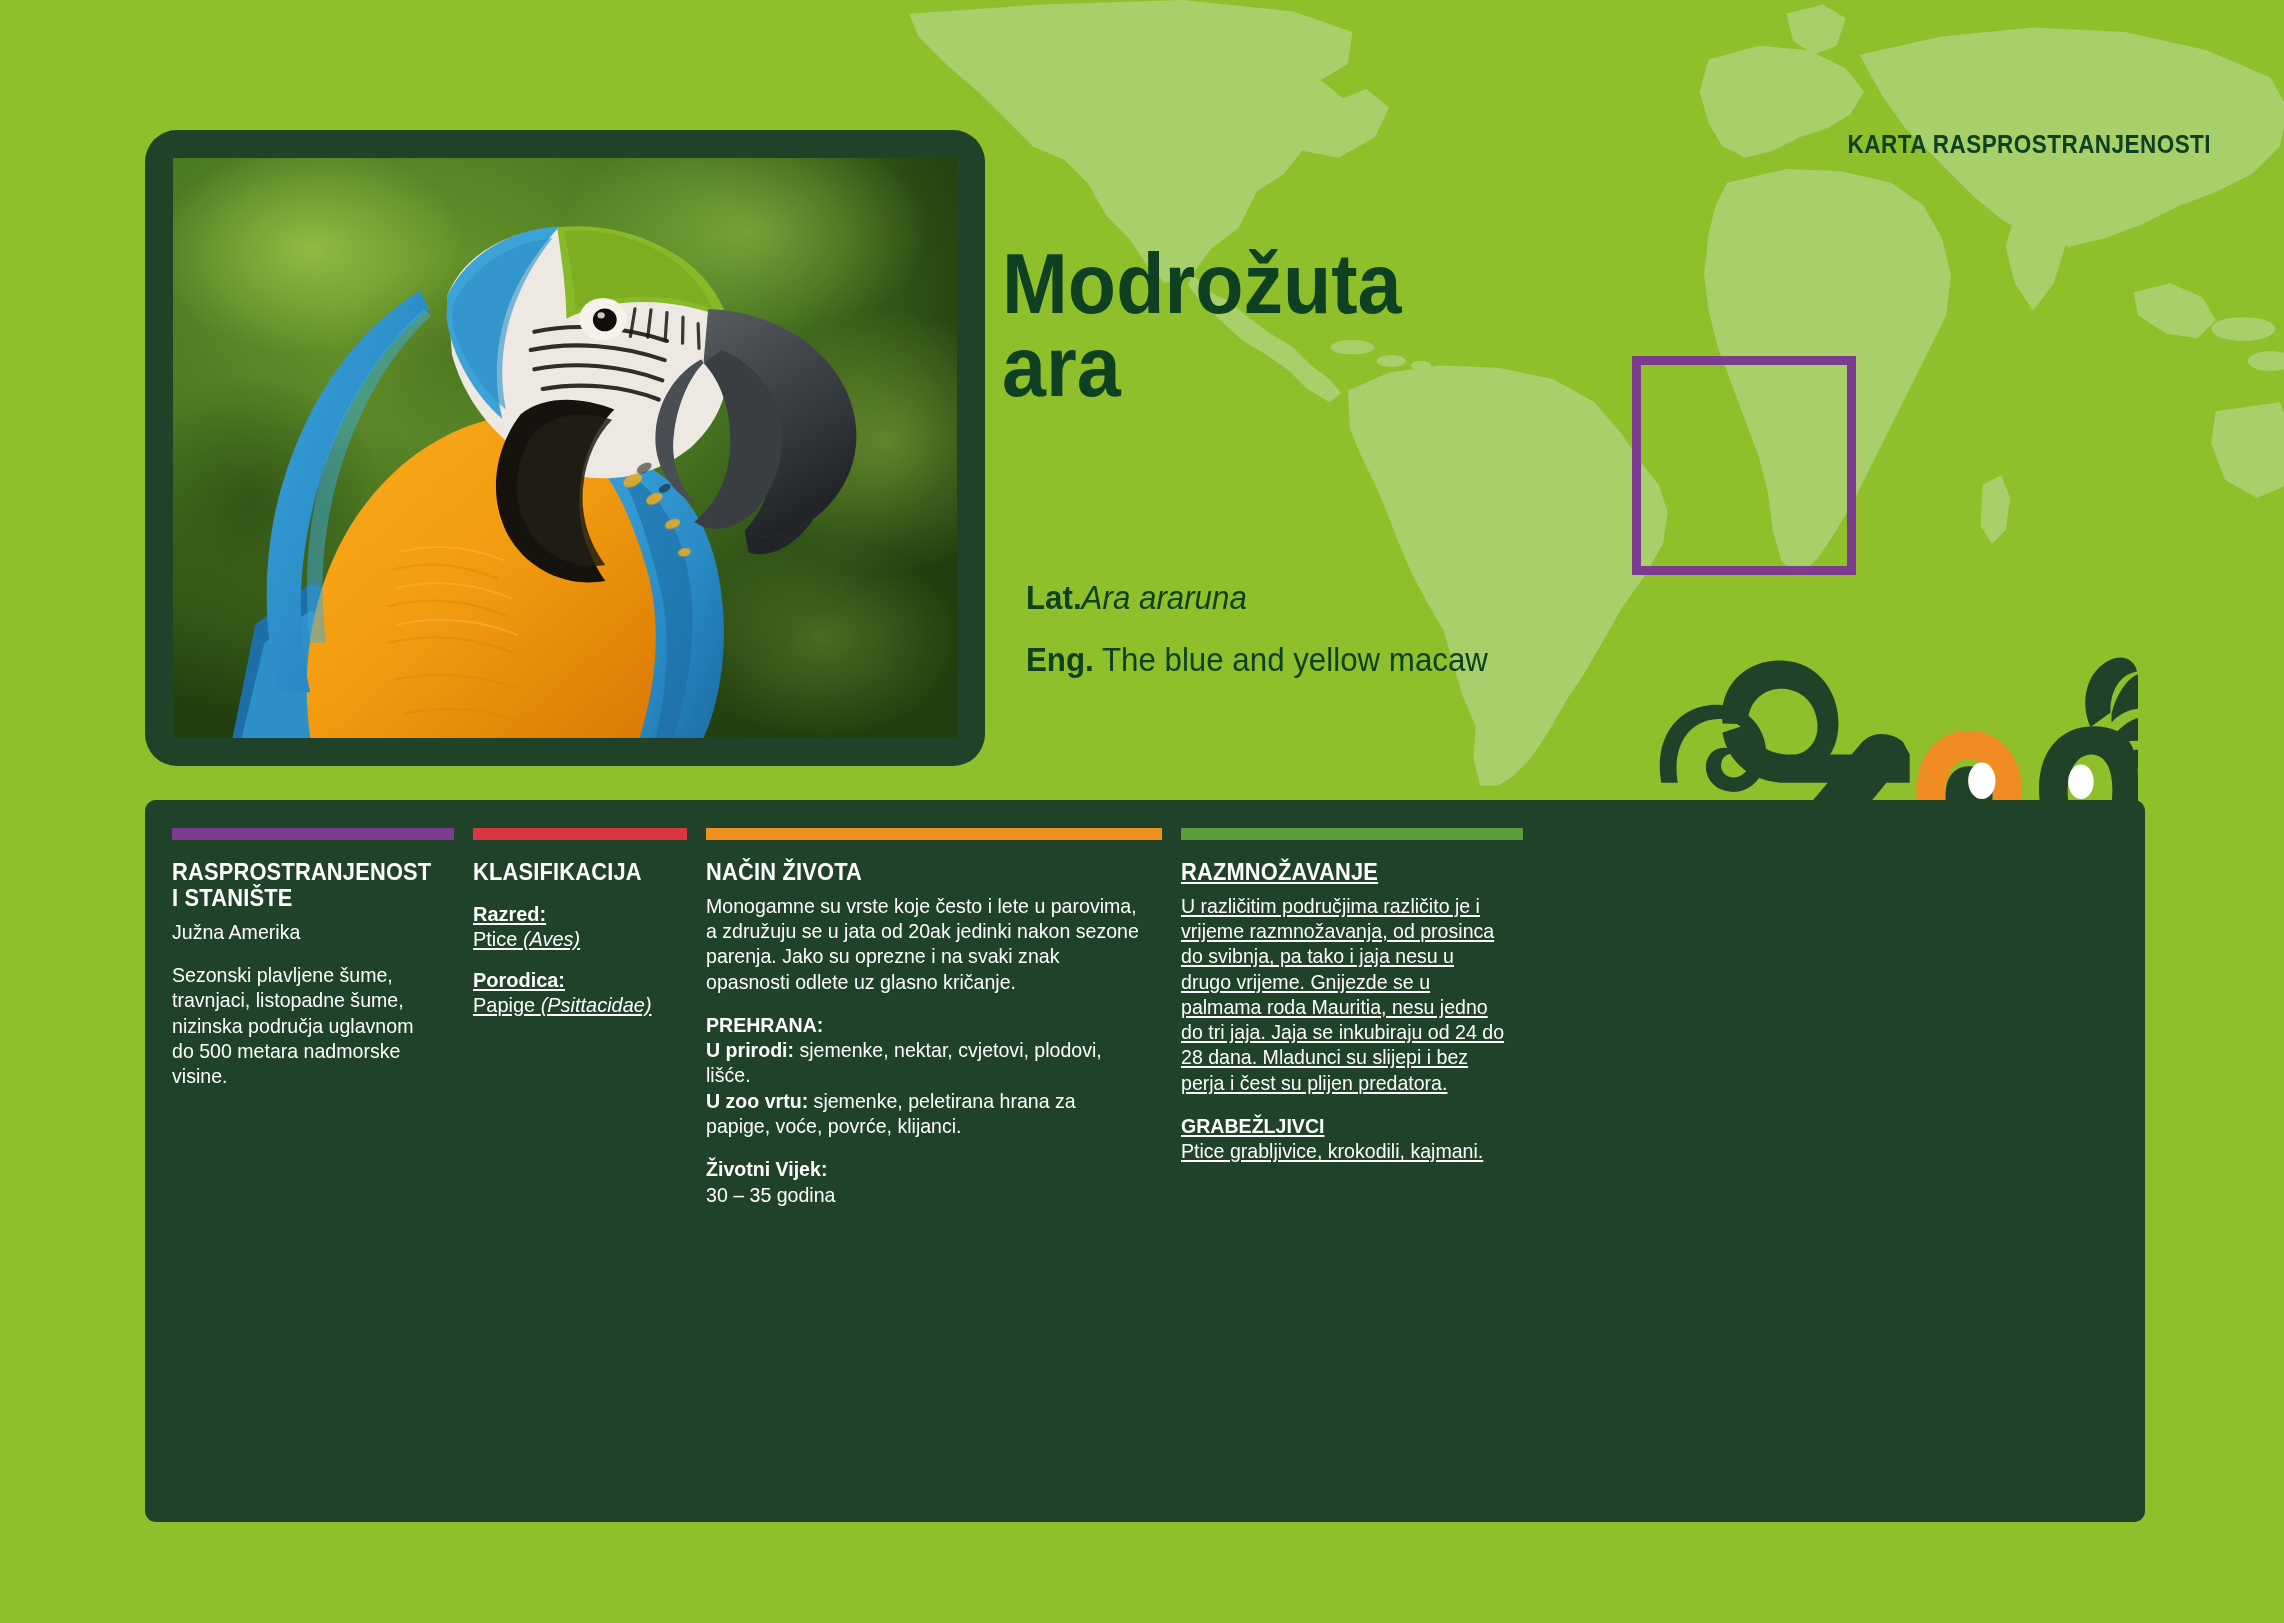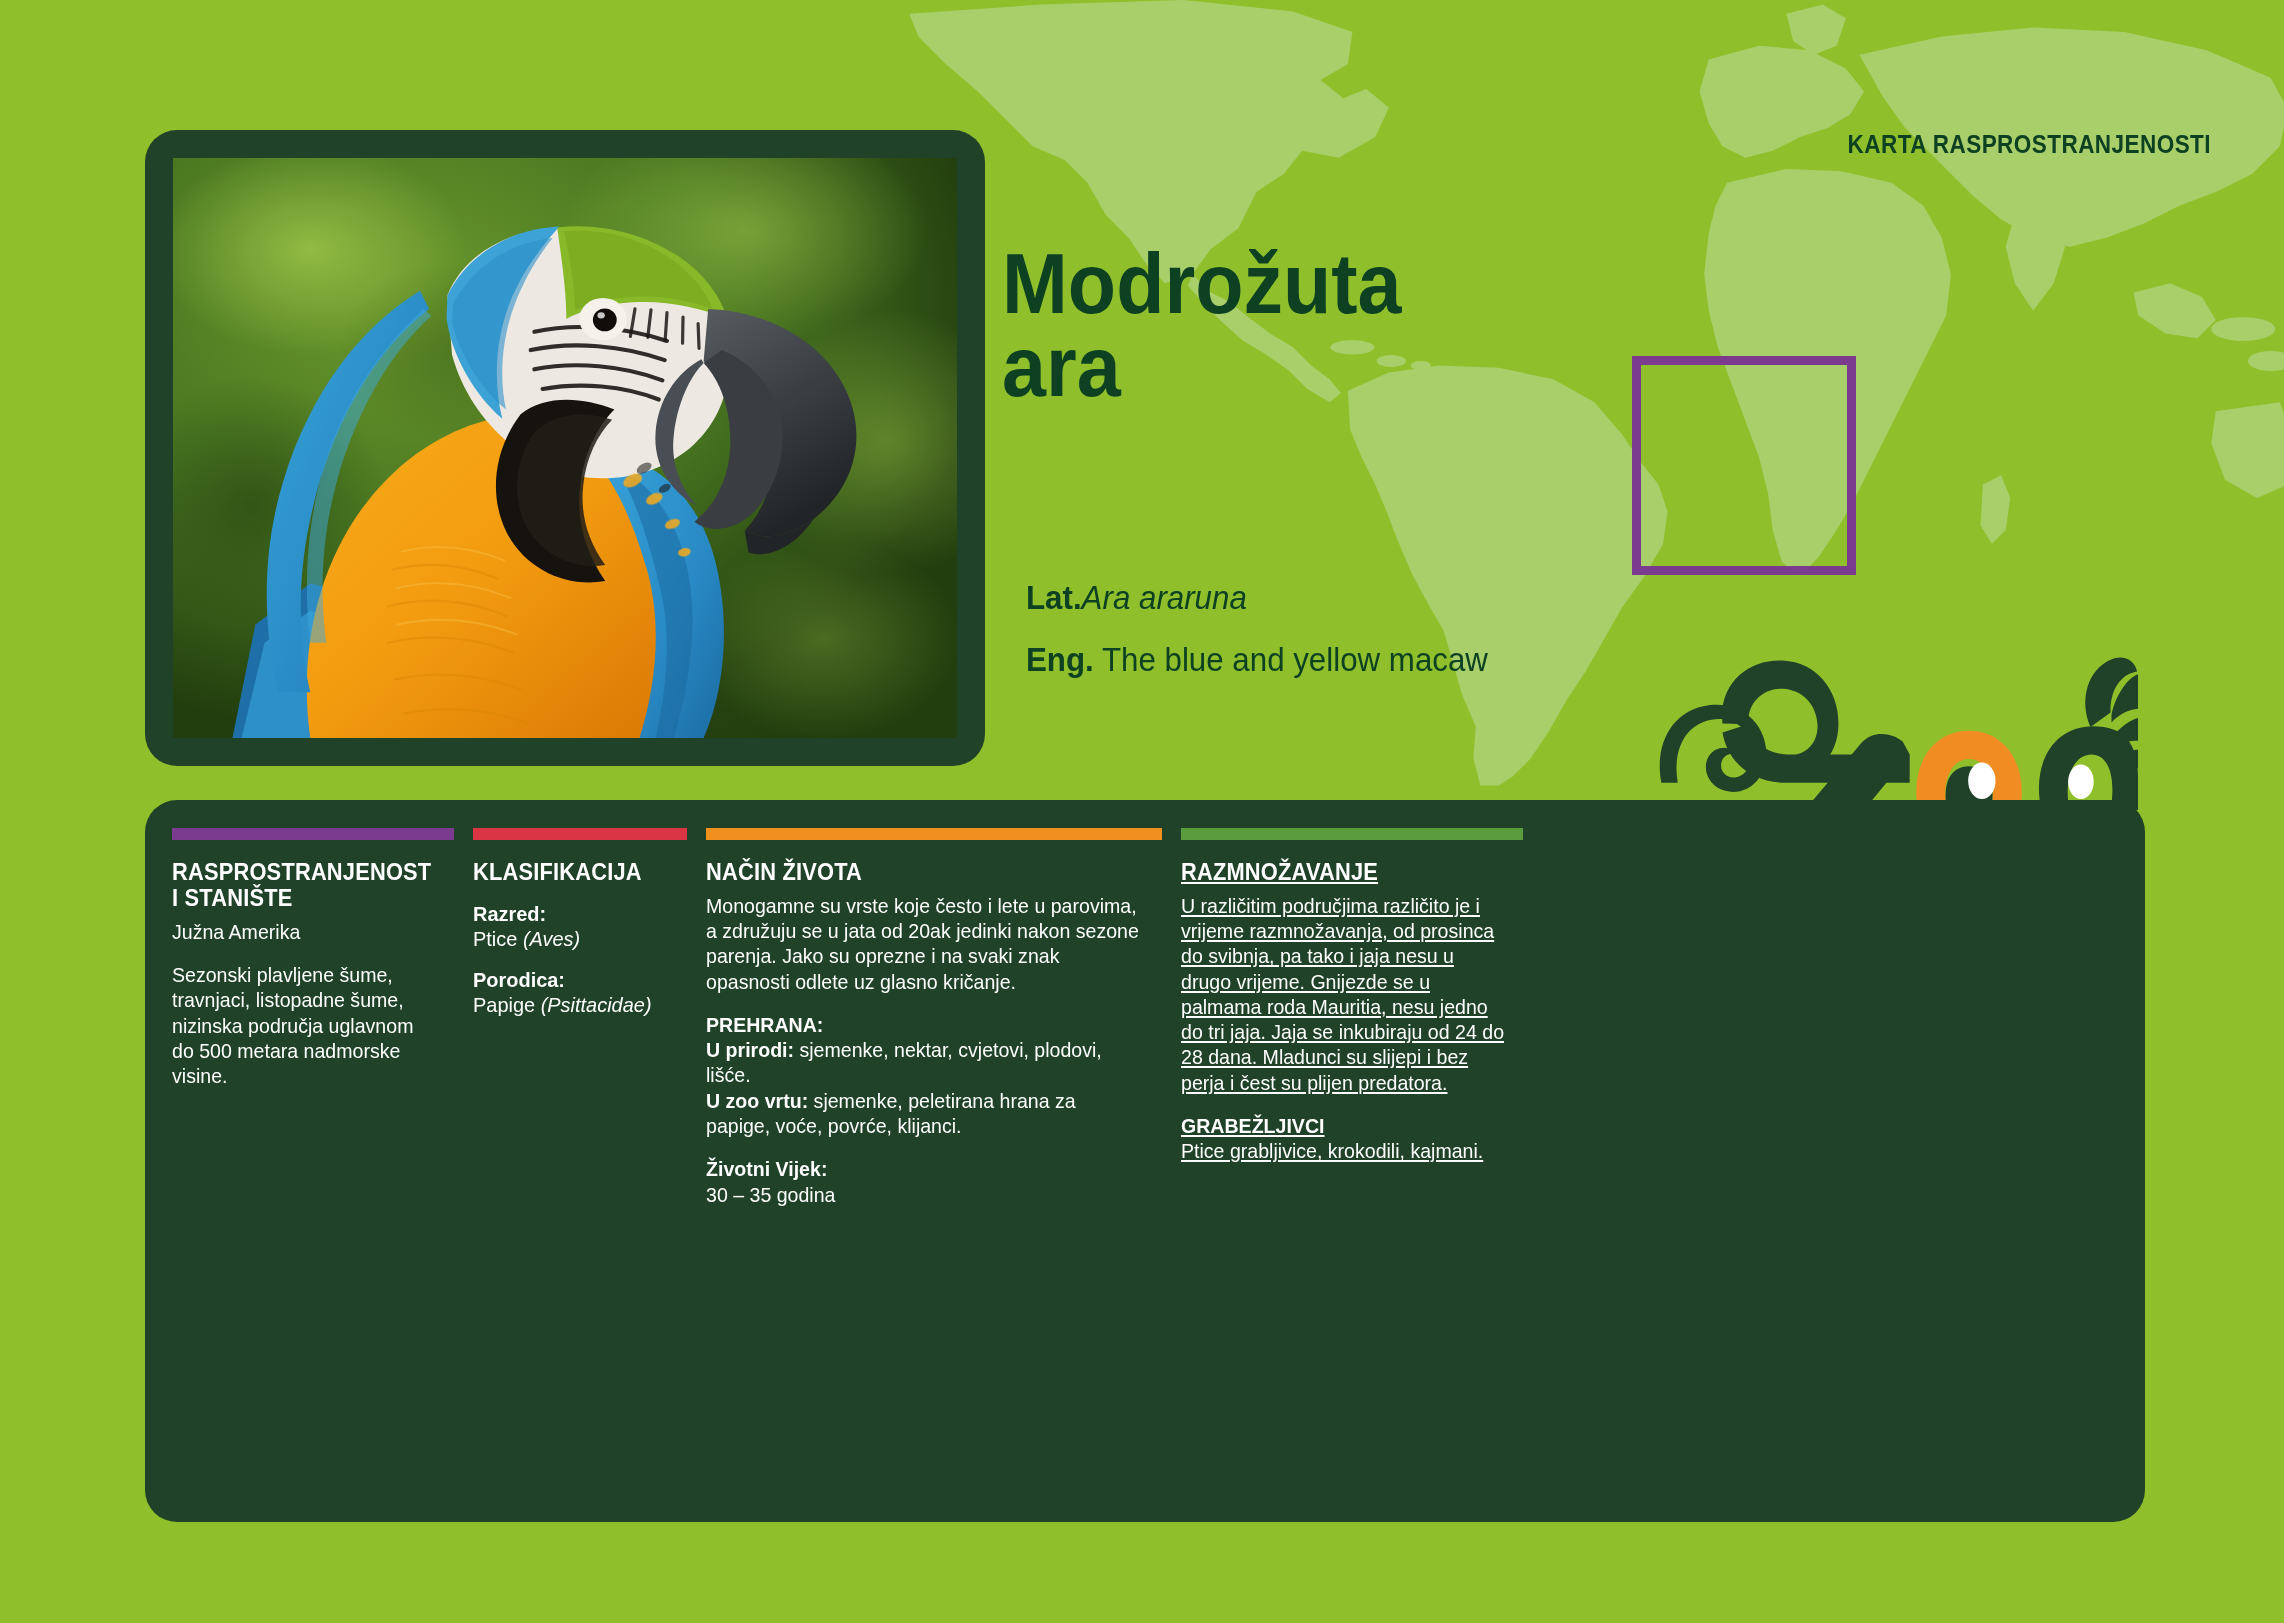--- a/index.html
+++ b/index.html
@@ -115,21 +115,21 @@
   #zoo-logo svg { display: block; width: 100%; height: 100%; }
 
   
   #info-panel {
     position: absolute;
     left: 145px;
     top: 800px;
     width: 2000px;
     height: 722px;
     background: #1f4228;
-    border-radius: 32px;
+    border-radius: 11px;
     display: flex;
     box-sizing: border-box;
     padding: 28px 32px 18px 27px;
   }
   .col {
     box-sizing: border-box;
     padding-right: 19px;
     color: #ffffff;
   }
   .accent-bar {
@@ -161,21 +161,21 @@
   .sub-head {
     font-family: "Liberation Sans Narrow", "Liberation Sans", sans-serif;
     font-weight: bold;
     font-size: 20.6px;
     line-height: 1.23;
     transform: scaleX(0.95);
     transform-origin: left top;
     margin: 0;
   }
   .sub-head.gap { margin-top: 18px; }
-  .kv { margin-top: 15.5px; }
+  .kv { margin-top: 15.5px; text-decoration: underline; }
   .kv .k {
     font-family: "Liberation Sans Narrow", "Liberation Sans", sans-serif;
     font-weight: bold;
     font-size: 21px;
     line-height: 1.2;
     display: block;
     transform: scaleX(0.95);
     transform-origin: left top;
   }
   .kv .v {

